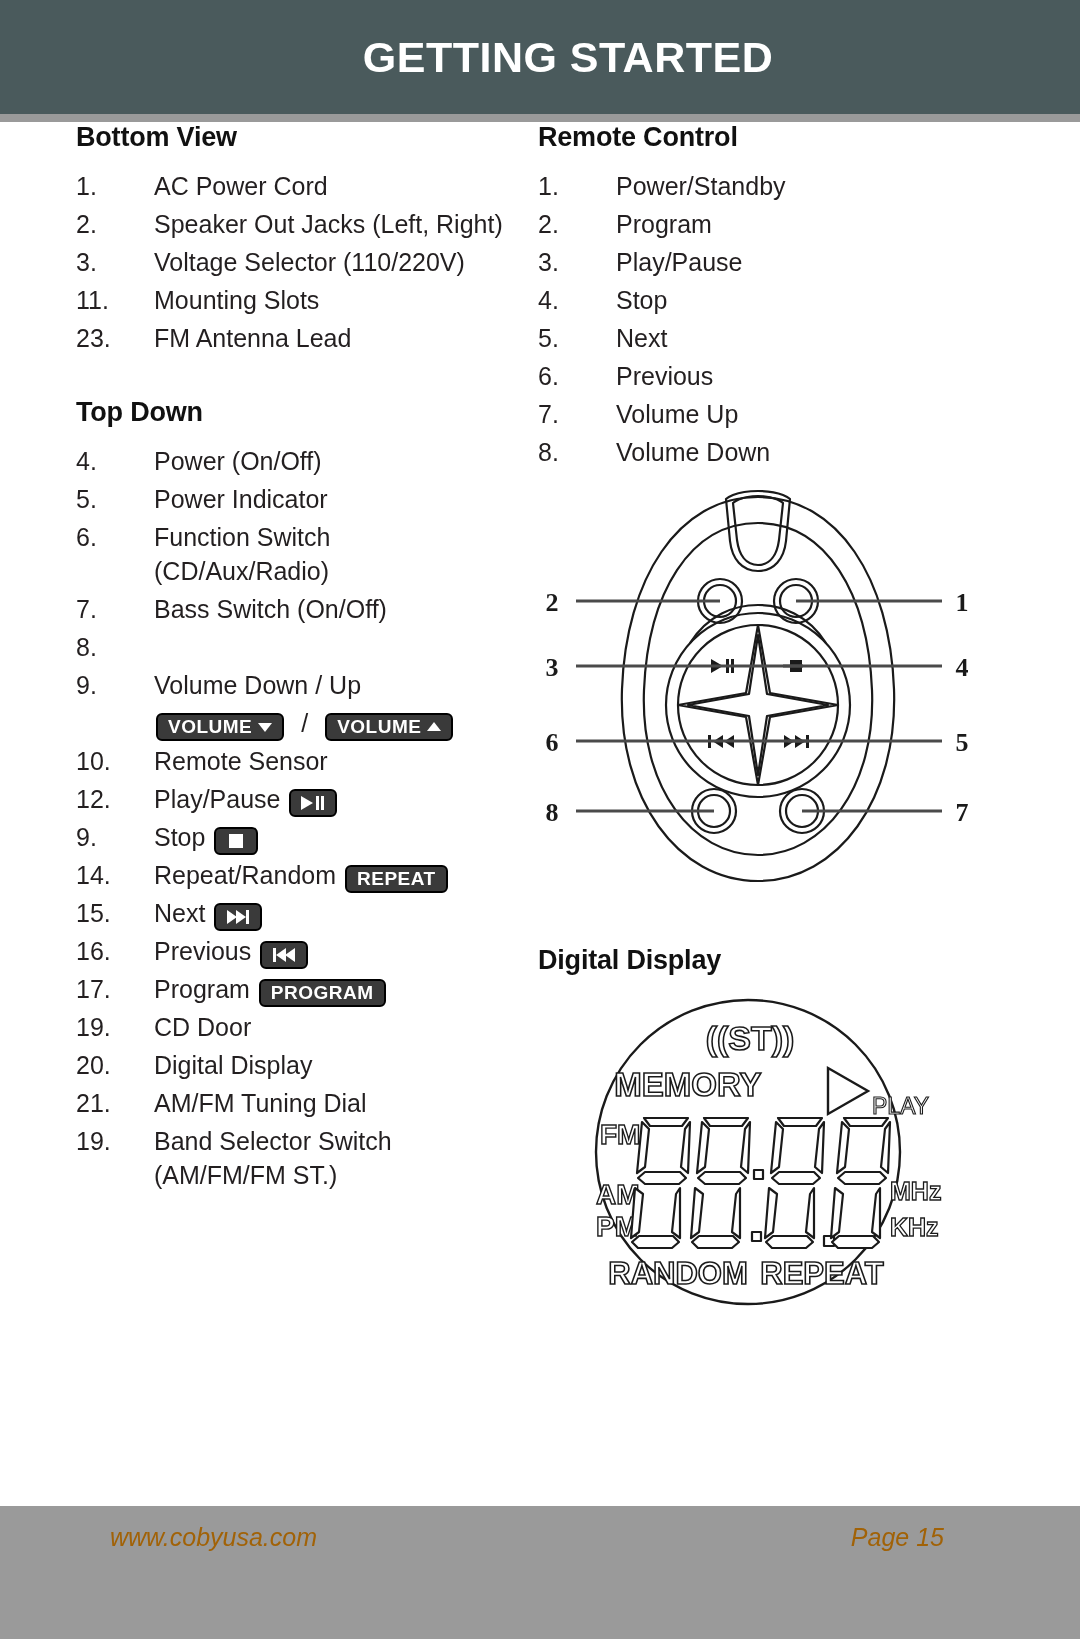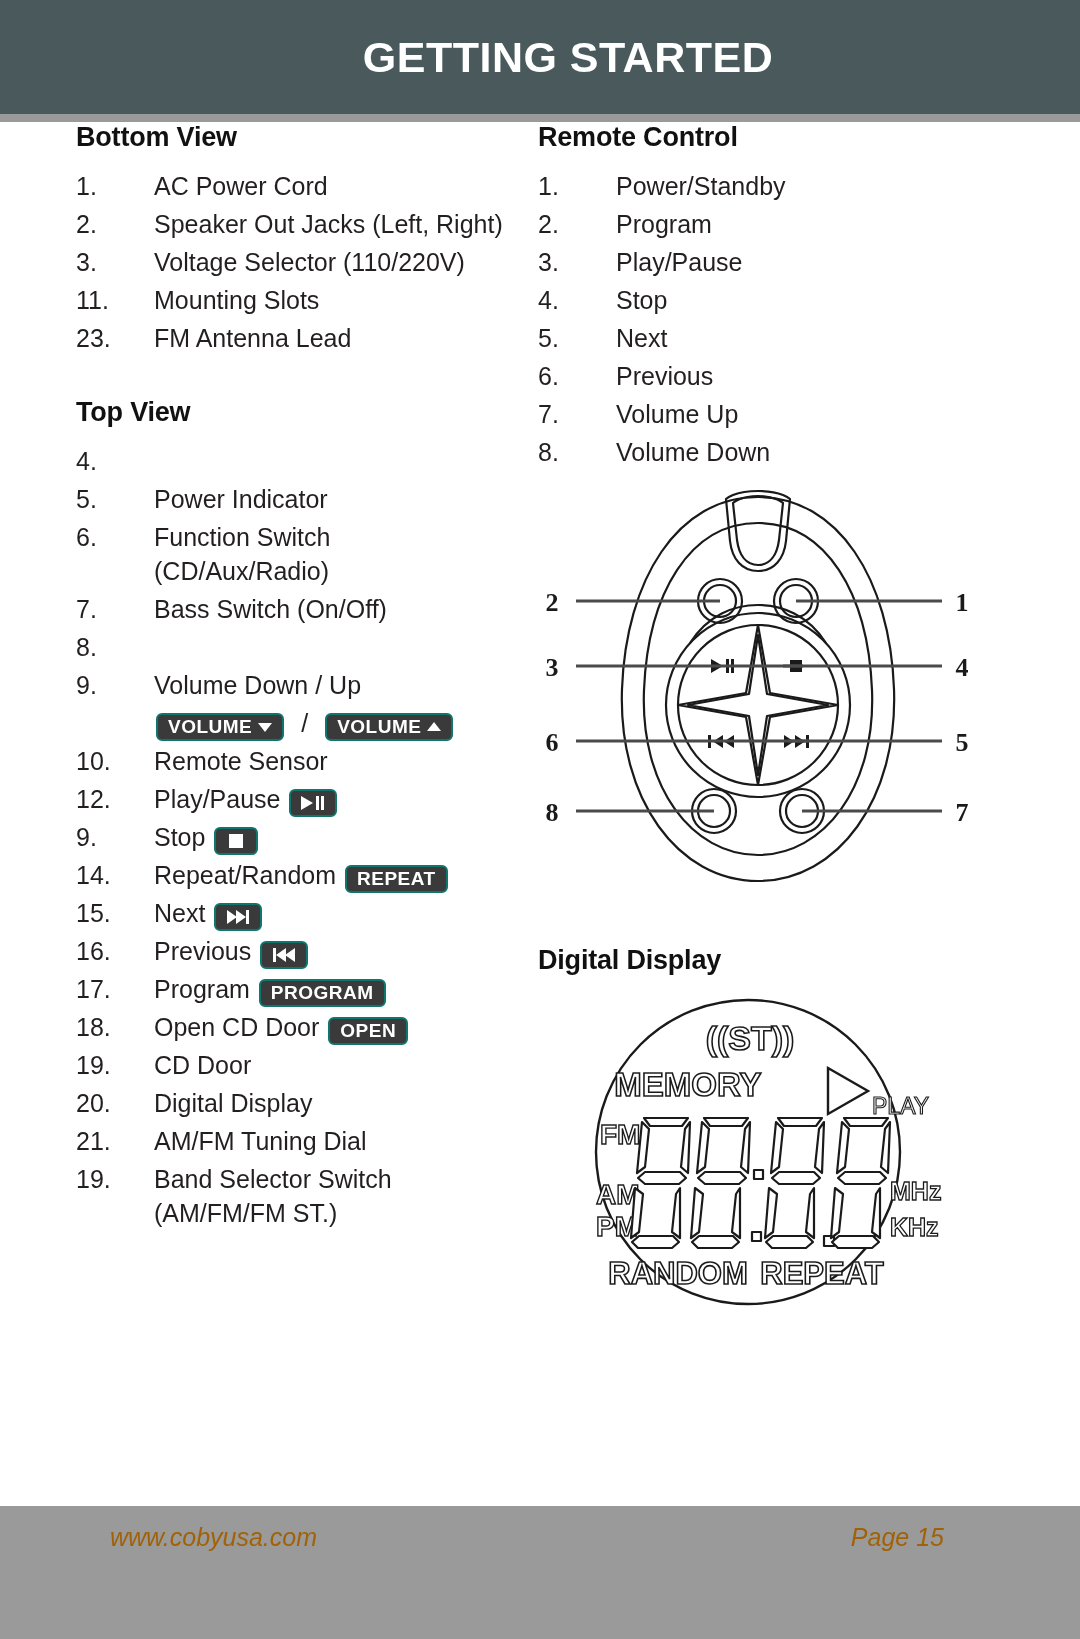--- a/index.html
+++ b/index.html
@@ -98,21 +98,21 @@
   }
 
   
   .badge {
     display: inline-flex;
     align-items: center;
     justify-content: center;
     background: #3a3a3a;
     color: #ffffff;
     border-radius: 6px;
-    border: 2px solid #0f766e;
+    border: 2px solid #000000;
     font-weight: bold;
     font-size: 19px;
     letter-spacing: 0.5px;
     padding: 2px 10px;
     height: 28px;
     box-sizing: border-box;
     vertical-align: middle;
     position: relative;
     top: 2px;
     margin: 0 2px;
@@ -200,25 +200,26 @@
       <li>
         <span class="num">11.</span>
         <span class="txt">Mounting Slots</span>
       </li>
       <li>
         <span class="num">23.</span>
         <span class="txt">FM Antenna Lead</span>
       </li>
     </ol>
 
-    <h2 class="section-title spaced">Top View</h2>
+    <h2 class="section-title spaced">Top Down</h2>
 
     <ol class="numlist">
       <li>
         <span class="num">4.</span>
+        <span class="txt">Power (On/Off)</span>
       </li>
       <li>
         <span class="num">5.</span>
         <span class="txt">Power Indicator</span>
       </li>
       <li>
         <span class="num">6.</span>
         <span class="txt">Function Switch (CD/Aux/Radio)</span>
       </li>
       <li>
@@ -323,29 +324,20 @@
       <li>
         <span class="num">17.</span>
         <span class="txt">
           <span>Program</span>
           <span class="badge">
             <span>PROGRAM</span>
           </span>
         </span>
       </li>
 
-      <li>
-        <span class="num">18.</span>
-        <span class="txt">
-          <span>Open CD Door</span>
-          <span class="badge">
-            <span>OPEN</span>
-          </span>
-        </span>
-      </li>
 
       <li>
         <span class="num">19.</span>
         <span class="txt">CD Door</span>
       </li>
       <li>
         <span class="num">20.</span>
         <span class="txt">Digital Display</span>
       </li>
       <li>

